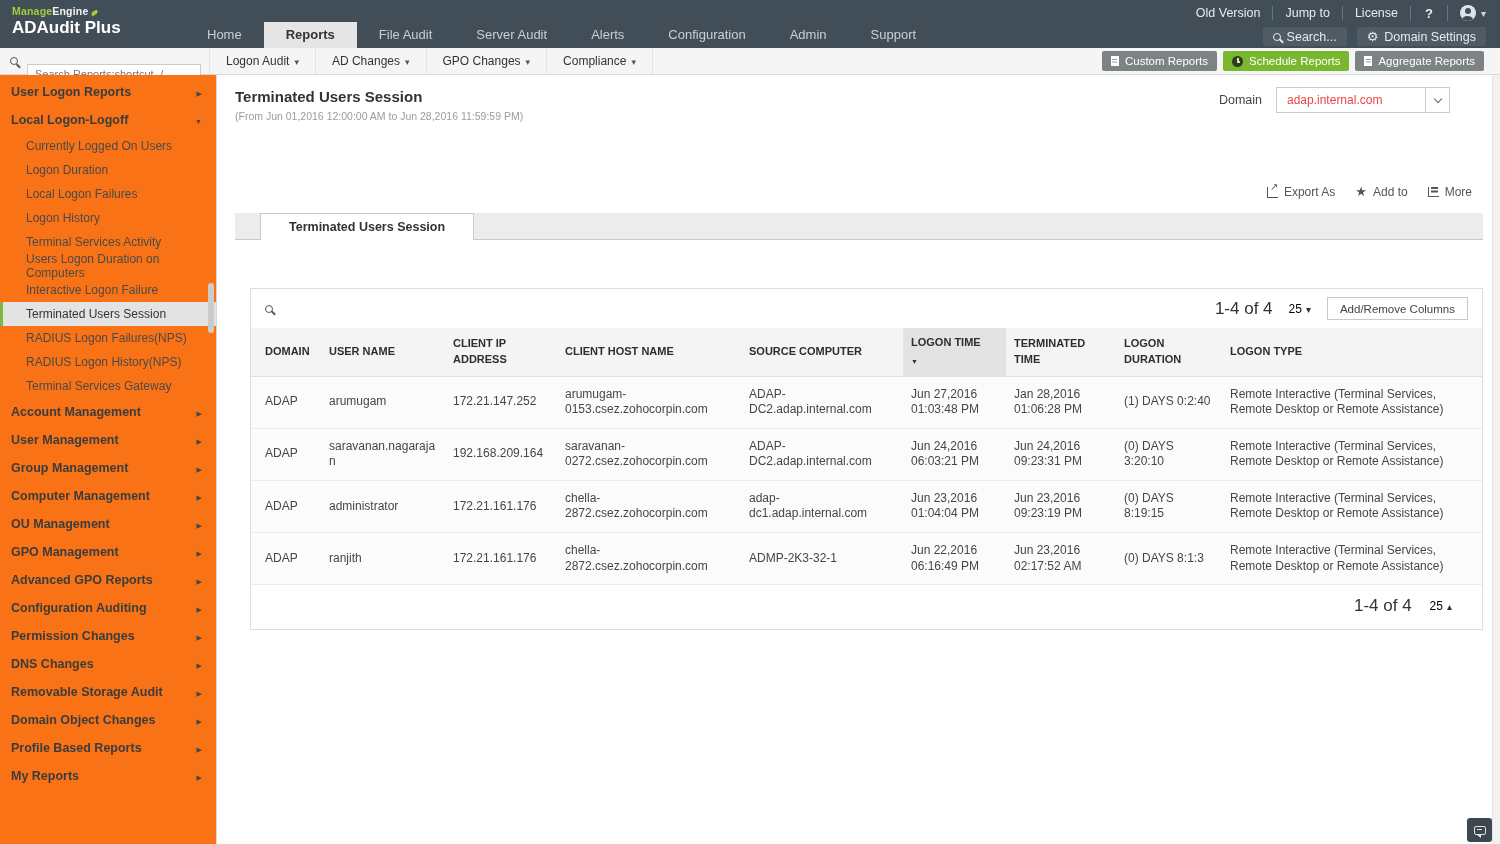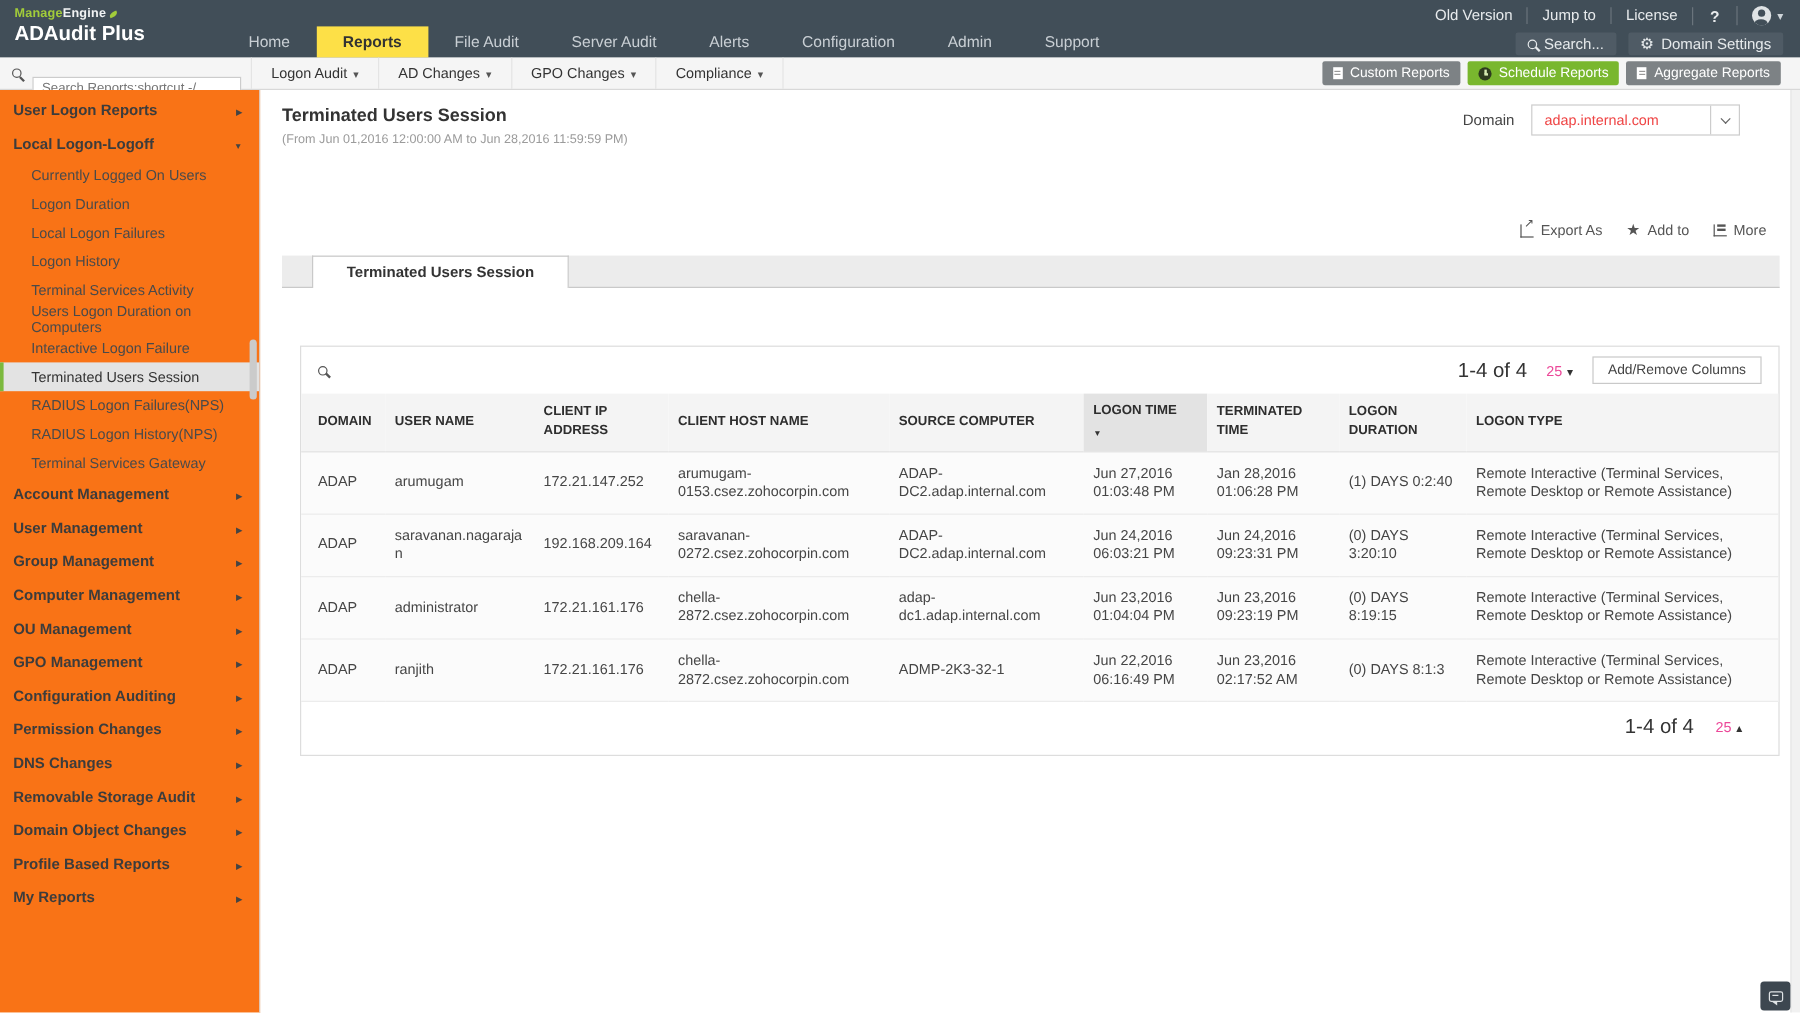--- a/index.html
+++ b/index.html
@@ -10,21 +10,21 @@
   
   .header { position:absolute; top:0; left:0; right:0; height:48px; background:#414e58; }
   .logo { position:absolute; left:12px; top:5px; cursor:pointer; }
   .logo-top { font-size:10.5px; font-weight:700; letter-spacing:.2px; }
   .lg-manage { color:#a2cc3a; }
   .lg-engine { color:#f1f3f4; }
   .leaf { display:inline-block; width:7px; height:4px; background:#a2cc3a; border-radius:70% 0 70% 0; transform:rotate(-25deg); margin-left:2px; }
   .lg-product { color:#fff; font-size:17px; font-weight:700; margin-top:1px; }
   .nav { position:absolute; left:185px; bottom:0; display:flex; }
   .nav .tab { height:26px; line-height:26px; padding:0 22px; font-size:13px; color:#c9cfd4; cursor:pointer; white-space:nowrap; }
-  .nav .tab.active { background:#fde047; color:#333; font-weight:700; }
+  .nav .tab.active { background:#e5e5e5; color:#333; font-weight:700; }
   .hdr-top { position:absolute; right:14px; top:5px; display:flex; align-items:center; color:#e8ebed; font-size:12.5px; }
   .ql { padding:0 12px; border-left:1px solid rgba(255,255,255,.22); cursor:pointer; white-space:nowrap; }
   .ql:first-child { border-left:none; }
   .help { padding:0 14px; border-left:1px solid rgba(255,255,255,.22); font-weight:700; font-size:13px; cursor:pointer; }
   .user-wrap { display:flex; align-items:center; gap:5px; padding-left:12px; border-left:1px solid rgba(255,255,255,.22); cursor:pointer; }
   .avatar { width:16px; height:16px; border-radius:50%; background:#dfe3e5; position:relative; overflow:hidden; }
   .avatar::before { content:""; position:absolute; top:3px; left:5px; width:6px; height:6px; border-radius:50%; background:#414e58; }
   .avatar::after { content:""; position:absolute; top:10.5px; left:2.5px; width:11px; height:7px; border-radius:50% 50% 0 0; background:#414e58; }
   .dcaret-light::before { content:"▾"; color:#cfd5d9; font-size:10px; }
   .hdr-actions { position:absolute; right:14px; top:27px; display:flex; gap:10px; }
@@ -90,21 +90,21 @@
   .aic[data-icon="more-icon"] { display:inline-block; width:11px; height:10px; border-left:1.5px solid #555; border-bottom:1.5px solid #555; position:relative; }
   .aic[data-icon="more-icon"]::after { content:""; position:absolute; top:0; left:2px; width:7px; height:1.5px; background:#555; box-shadow:0 3.5px 0 #555; }
 
   
   .tab-strip { position:absolute; left:18px; right:17px; top:138px; height:27px; background:#ececec; border-bottom:1px solid #c9c9c9; }
   .rtab { position:absolute; left:25px; top:0; height:27px; background:#fff; border:1px solid #c9c9c9; border-bottom:none; padding:0 28px; display:flex; align-items:center; font-size:12.5px; font-weight:700; color:#333; cursor:pointer; }
   .panel { position:absolute; left:33px; right:17px; top:213px; border:1px solid #ddd; background:#fff; }
   .panel-top { height:39px; display:flex; align-items:center; padding:0 14px; }
   .pt-right { margin-left:auto; display:flex; align-items:center; gap:16px; }
   .range { font-size:17px; color:#333; }
-  .psize { display:flex; align-items:center; gap:4px; font-size:12px; color:#ec4899; cursor:pointer; }
+  .psize { display:flex; align-items:center; gap:4px; font-size:12px; color:#000000; cursor:pointer; }
   .dncaret::before { content:"▾"; font-size:10px; color:#333; }
   .upcaret::before { content:"▴"; font-size:10px; color:#333; }
   .add-remove { border:1px solid #c9c9c9; height:23px; padding:0 12px; font-size:11.5px; color:#444; display:flex; align-items:center; background:#fff; cursor:pointer; font-family:inherit; }
   table { width:100%; border-collapse:collapse; table-layout:fixed; }
   thead th { background:#f4f4f4; border-bottom:1px solid #e0e0e0; font-size:11px; font-weight:700; color:#2e2e2e; text-align:left; padding:7px 8px; height:48px; vertical-align:middle; line-height:1.4; }
   thead th.sorted { background:#e3e3e3; }
   .sort-caret { display:none; }
   thead th.sorted .sort-caret { display:block; margin-top:2px; }
   .sort-caret::before { content:"▼"; font-size:7px; color:#333; }
   tbody tr { background:#fbfbfb; border-bottom:1px solid #ececec; }
@@ -310,20 +310,24 @@
       <div class="side-item section">
         <span class="side-label">OU Management</span>
         <span class="side-arrow" data-arrow="right"></span>
       </div>
 
       <div class="side-item section">
         <span class="side-label">GPO Management</span>
         <span class="side-arrow" data-arrow="right"></span>
       </div>
 
+      <div class="side-item section">
+        <span class="side-label">Advanced GPO Reports</span>
+        <span class="side-arrow" data-arrow="right"></span>
+      </div>
 
 
       <div class="side-item section">
         <span class="side-label">Configuration Auditing</span>
         <span class="side-arrow" data-arrow="right"></span>
       </div>
 
       <div class="side-item section">
         <span class="side-label">Permission Changes</span>
         <span class="side-arrow" data-arrow="right"></span>

